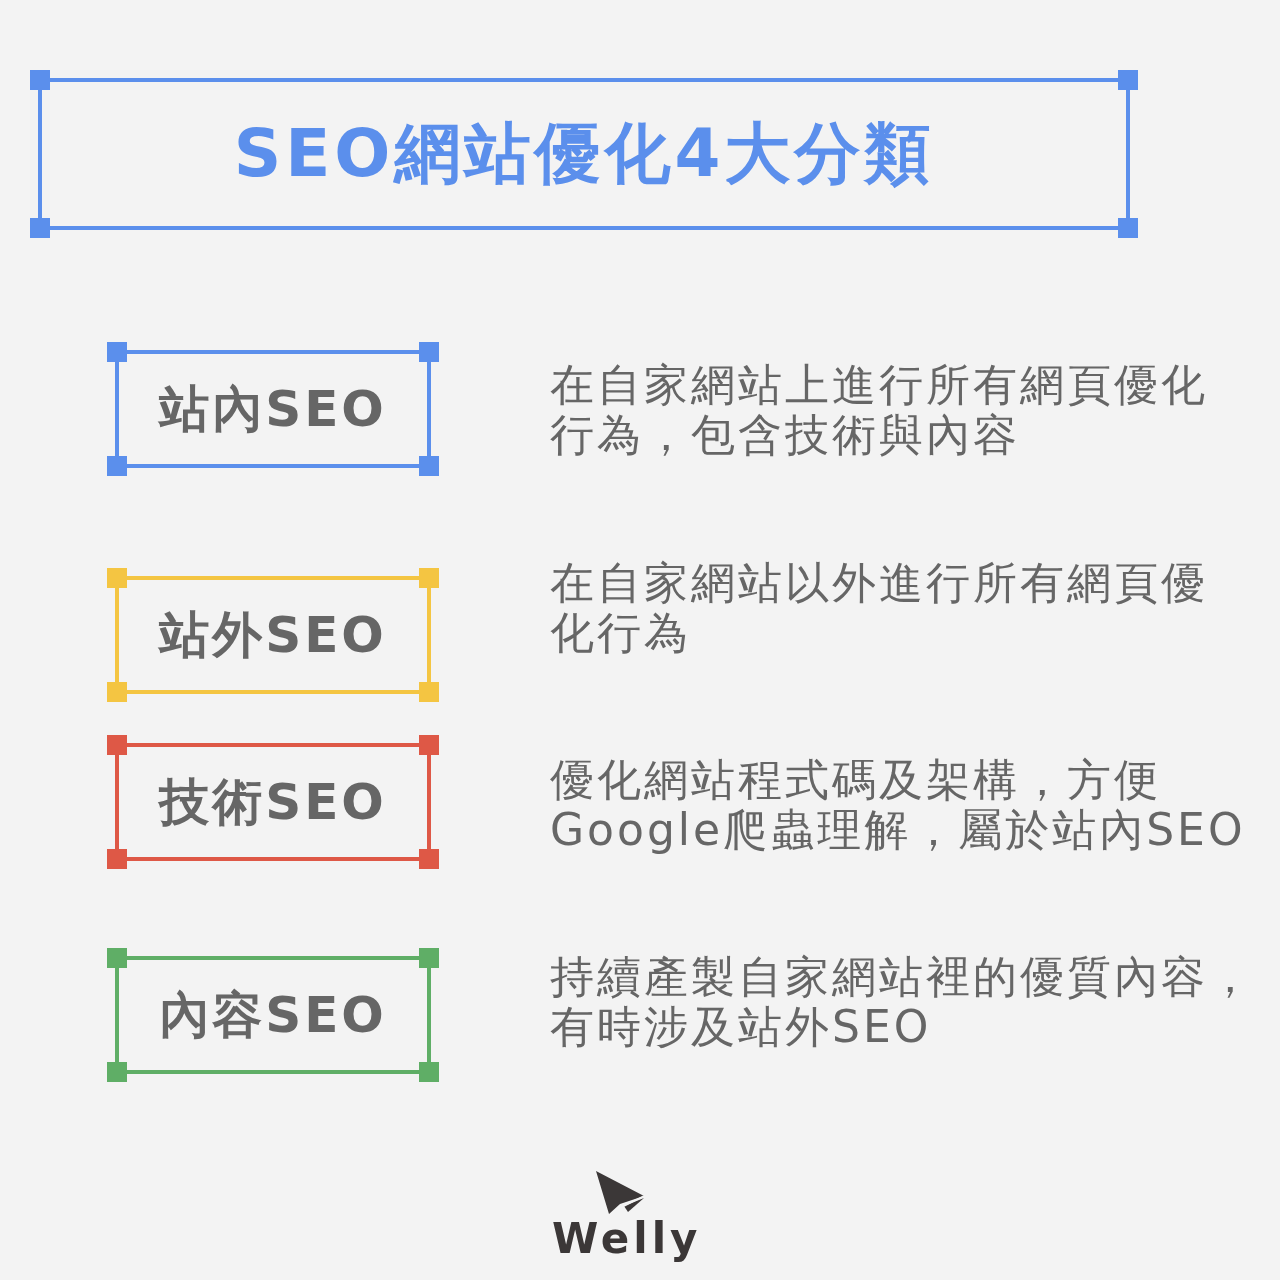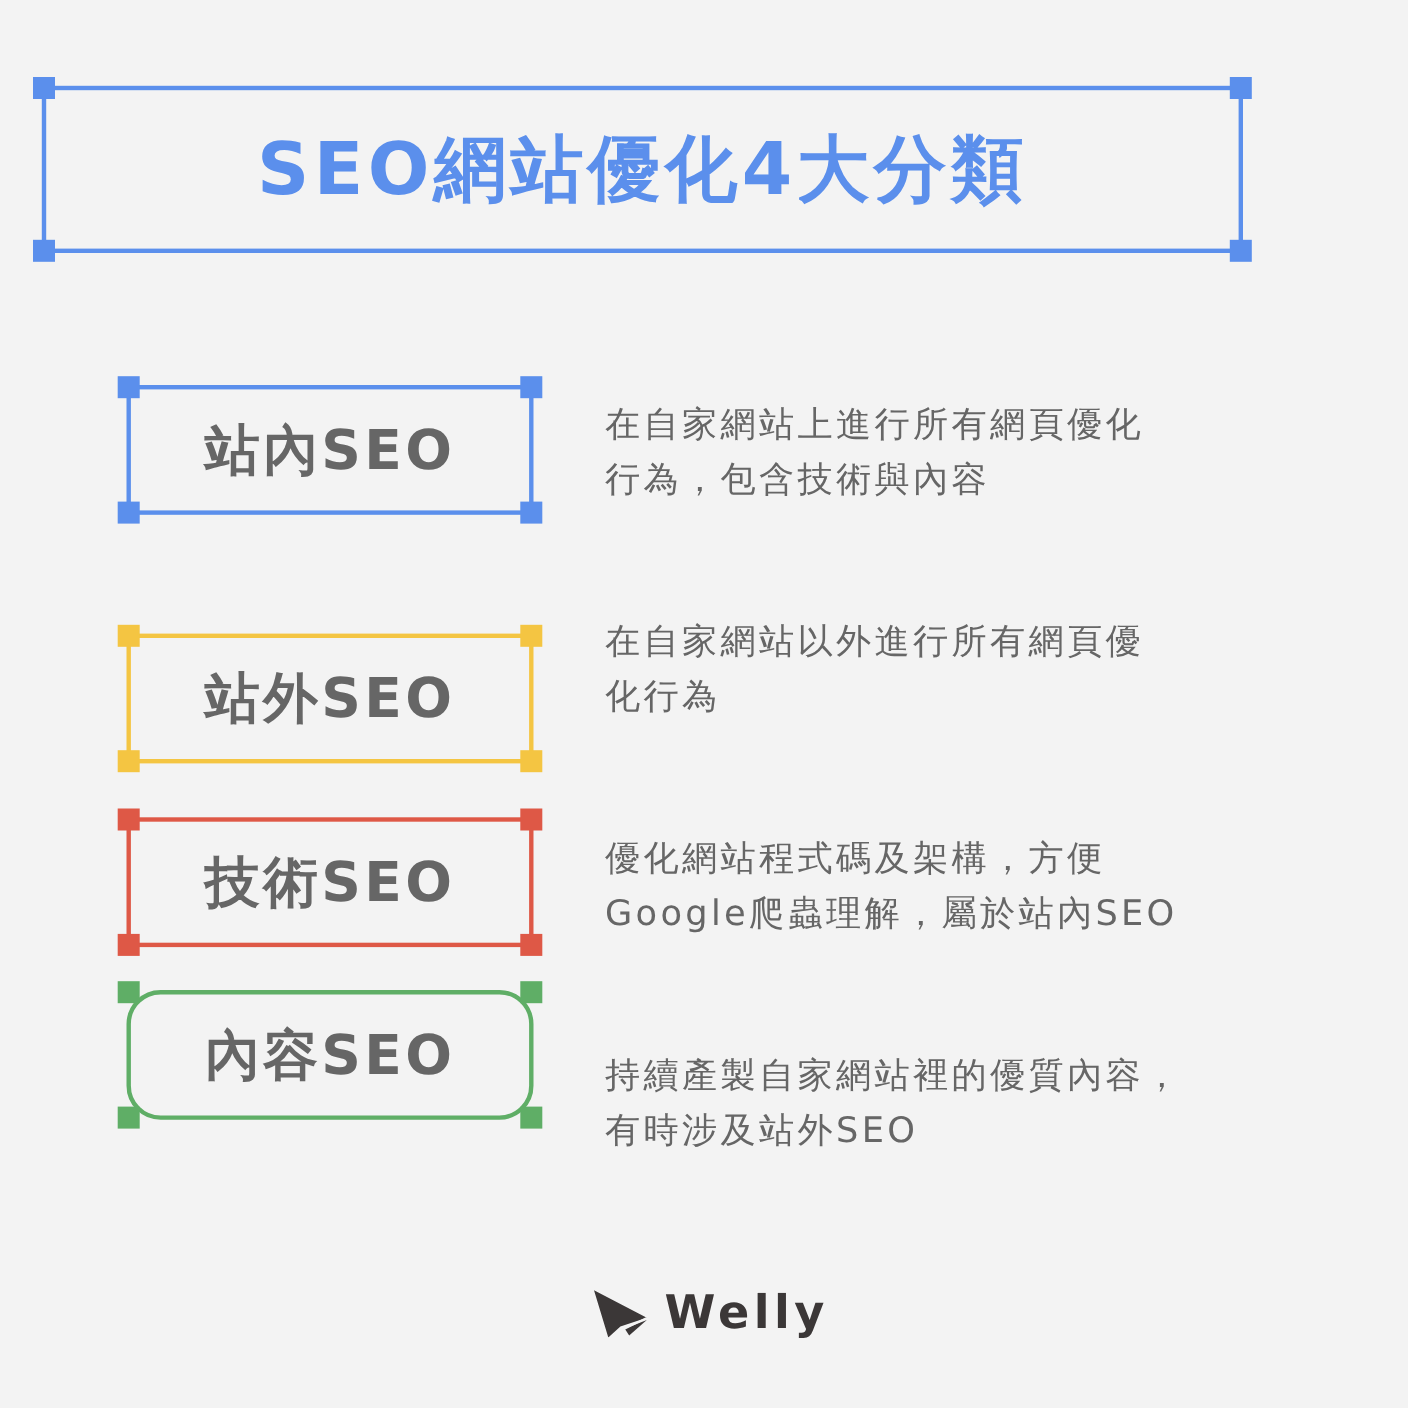--- a/index.html
+++ b/index.html
@@ -30,43 +30,43 @@
     display: flex; align-items: center; justify-content: center;
   }
   .title-text {
     color: var(--c);
     font-size: 66px;
     font-weight: bold;
     letter-spacing: 4px;
   }
 
   .cat-frame {
-    left: 115px; width: 370px; height: 118px;
+    left: 115px; width: 316px; height: 118px;
     display: flex; align-items: center; justify-content: center;
   }
   .cat-label {
     color: #666666;
     font-size: 50px;
     font-weight: bold;
     letter-spacing: 3px;
   }
   .desc {
     position: absolute;
     left: 550px; width: 680px;
     color: #666666;
-    font-size: 32px;
+    font-size: 44px;
     line-height: 50px;
     letter-spacing: 3px;
   }
   .desc .line { display: block; white-space: nowrap; }
 
   .logo {
     position: absolute;
     left: 538px; top: 1168px;
-    display: flex; align-items: center;
+    display: flex; align-items: center; flex-direction: column;
   }
   .logo svg { display: block; }
   .logo-text {
     margin-left: 14px;
     color: #3b3737;
     font-size: 42px;
     font-weight: bold;
     letter-spacing: 4px;
     font-family: "DejaVu Sans", sans-serif;
   }
@@ -111,21 +111,21 @@
   <span class="handle tr"></span>
   <span class="handle bl"></span>
   <span class="handle br"></span>
   <span class="cat-label">技術SEO</span>
 </div>
 <div class="desc" style="top:755px;">
   <span class="line">優化網站程式碼及架構，方便</span>
   <span class="line">Google爬蟲理解，屬於站內SEO</span>
 </div>
 
-<div class="frame cat-frame" style="--c:#5fae66; top:900px;border-radius:31px;">
+<div class="frame cat-frame" style="--c:#5fae66; top:956px;">
   <span class="handle tl"></span>
   <span class="handle tr"></span>
   <span class="handle bl"></span>
   <span class="handle br"></span>
   <span class="cat-label">內容SEO</span>
 </div>
 <div class="desc" style="top:952px;">
   <span class="line">持續產製自家網站裡的優質內容，</span>
   <span class="line">有時涉及站外SEO</span>
 </div>

